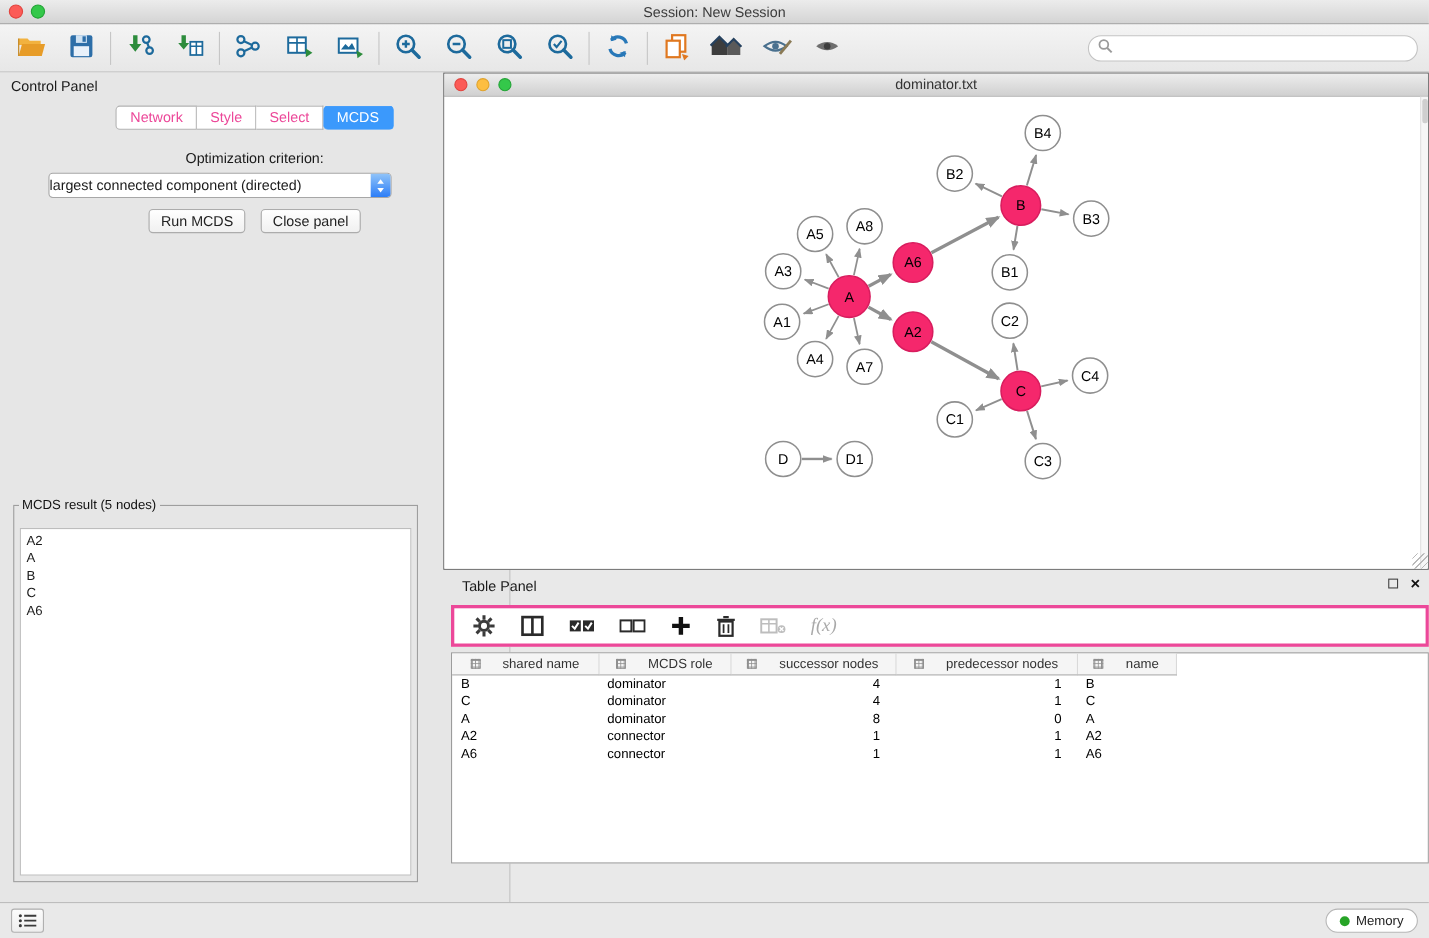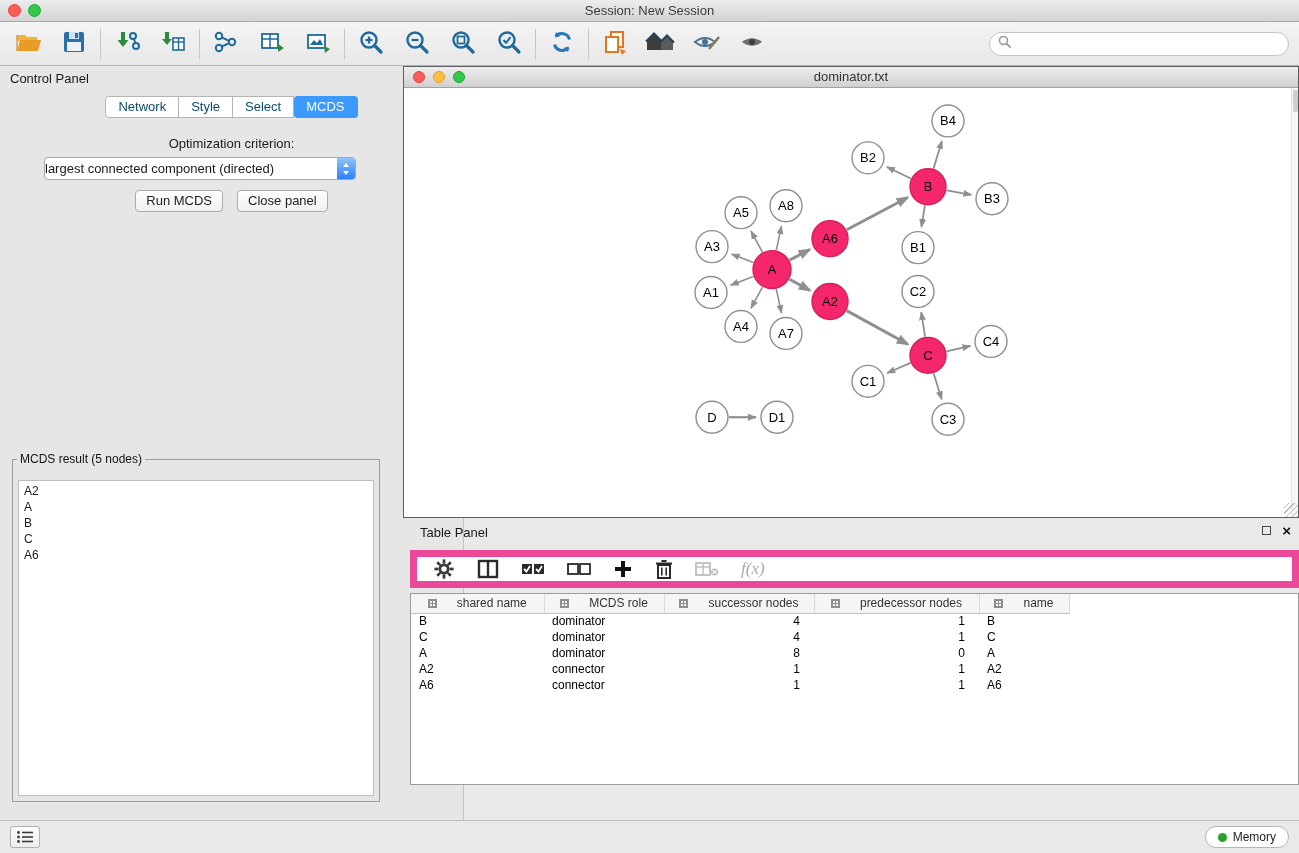--- a/index.html
+++ b/index.html
@@ -28,21 +28,21 @@
 
   
   .panel-header { height:26px; position:relative; padding:5px 10px 0; font-size:13px; color:#1a1a1a; }
   .ph-icons { position:absolute; right:8px; top:5px; display:flex; gap:11px; align-items:center; }
   .float-icon { width:9px; height:9px; border:1.5px solid #444; display:inline-block; background:transparent; }
   .close-icon { font-weight:bold; font-size:15px; line-height:11px; color:#111; }
 
   
   .control-panel { position:absolute; left:0; top:0; width:464px; height:754px; background:#e6e6e6; border-right:1px solid #c2c2c2; }
   .cp-tabs { position:absolute; top:30px; left:0; width:100%; display:flex; justify-content:center; }
-  .seg-tab { border:1px solid #b3b3b3; border-left:none; background:#fff; padding:2px 12px 3px; font-size:13px; color:#0c4a6e; }
+  .seg-tab { border:1px solid #b3b3b3; border-left:none; background:#fff; padding:2px 12px 3px; font-size:13px; color:#ec4899; }
   .seg-tab:first-child { border-left:1px solid #b3b3b3; border-radius:4px 0 0 4px; }
   .seg-tab:last-child { border-radius:0 4px 4px 0; }
   .seg-tab.active { background:#3b99fc; border-color:#3b99fc; color:#fff; border-radius:4px; }
   .cp-opt-label { position:absolute; top:70px; width:100%; text-align:center; font-size:13px; }
   .dropdown { position:absolute; top:91px; left:44px; width:312px; height:23px; background:#fff; border:1px solid #a7a7a7; border-radius:4px; display:flex; align-items:center; }
   .dropdown .dd-value { flex:1; padding:0 0; font-size:13px; white-space:nowrap; overflow:hidden; }
   .dd-stepper { width:18px; height:21px; border-radius:0 3px 3px 0; background:linear-gradient(#8fc3f9,#2d7ef7); display:flex; align-items:center; justify-content:center; }
   .cp-buttons { position:absolute; top:124px; width:100%; display:flex; justify-content:center; gap:14px; }
   .mac-btn { font-family:"Liberation Sans",sans-serif; font-size:13px; color:#222; background:linear-gradient(#ffffff,#f0f0f0); border:1px solid #acacac; border-radius:4px; padding:2px 10px 3px; height:22px; }
   .result-box { position:absolute; top:386px; left:12px; width:368px; height:350px; border:1px solid #9e9e9e; border-radius:0; padding:0; }
@@ -58,21 +58,21 @@
   .nw-lights .light { width:12px; height:12px; border-radius:50%; }
   .nw-content { position:absolute; top:21px; left:0; right:0; bottom:0; background:#fff; overflow:hidden; }
   #net-svg { width:100%; height:100%; display:block; }
   #net-svg text { font-family:"Liberation Sans",sans-serif; }
   .nw-scroll-v { position:absolute; top:21px; right:0; bottom:0; width:7px; background:#f6f6f6; border-left:1px solid #e2e2e2; }
   .nw-scroll-thumb { position:absolute; top:2px; left:1px; width:5px; height:22px; background:#cfcfcf; border-radius:2px; }
   .resize-corner { position:absolute; right:0; bottom:0; width:14px; height:14px; background:repeating-linear-gradient(135deg, transparent 0 3px, #b9b9b9 3px 4px); }
 
   
   .table-panel { position:absolute; left:410px; top:454px; width:889px; height:298px; }
-  .tp-toolbar { margin-top:4px; height:38px; background:#fff; border:7px solid #ec4899; display:flex; align-items:center; gap:22px; padding:0 16px; }
+  .tp-toolbar { margin-top:4px; height:38px; background:#fff; border:3px solid #ec4899; display:flex; align-items:center; gap:22px; padding:0 16px; }
   .tp-icon { display:flex; align-items:center; justify-content:center; }
   .fx-label { font-family:"Liberation Serif", serif; font-style:italic; font-size:17px; color:#a9a9a9; }
   .tp-table-wrap { margin-top:5px; height:192px; background:#fff; border:1px solid #9c9c9c; overflow:hidden; }
   table.node-table { border-collapse:collapse; table-layout:fixed; }
   table.node-table th { height:19px; background:#f5f5f5; border-bottom:1px solid #c2c2c2; border-right:1px solid #d9d9d9; font-weight:normal; font-size:12px; color:#333; }
   table.node-table th .th-inner { display:flex; align-items:center; justify-content:center; gap:20px; }
   .th-icon { width:9px; height:9px; border:1px solid #8f8f8f; background-image:linear-gradient(to right,#8f8f8f 1px,transparent 1px),linear-gradient(to bottom,#8f8f8f 1px,transparent 1px); background-size:3px 3px; display:inline-block; }
   table.node-table td { height:16px; padding:0 8px; font-size:12px; color:#000; white-space:nowrap; }
   table.node-table td.num { text-align:right; padding-right:14px; }
   .tp-tabs { margin-top:9px; display:flex; justify-content:center; }

